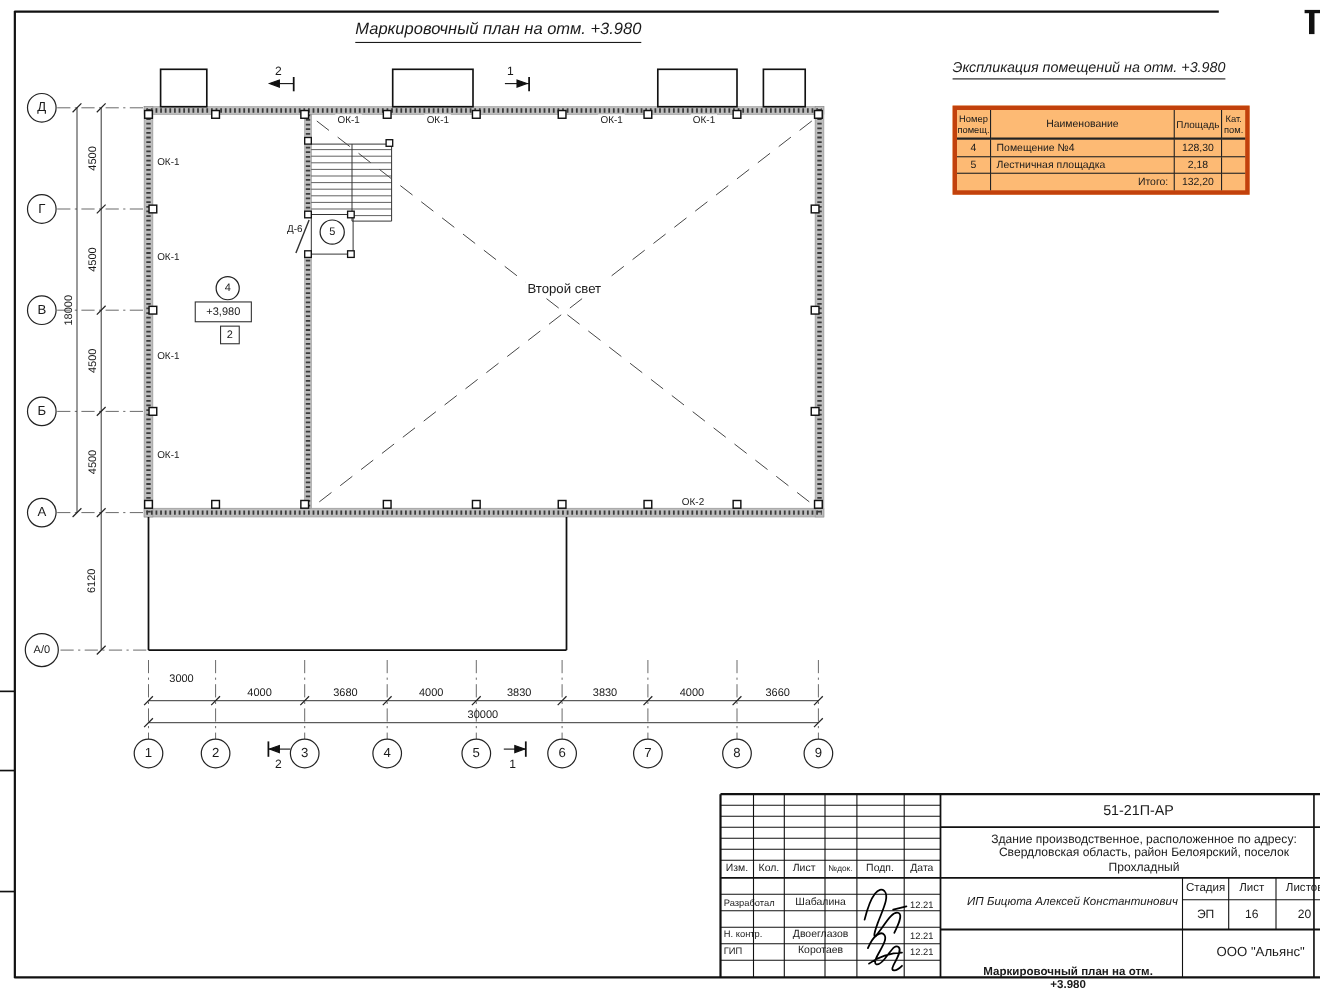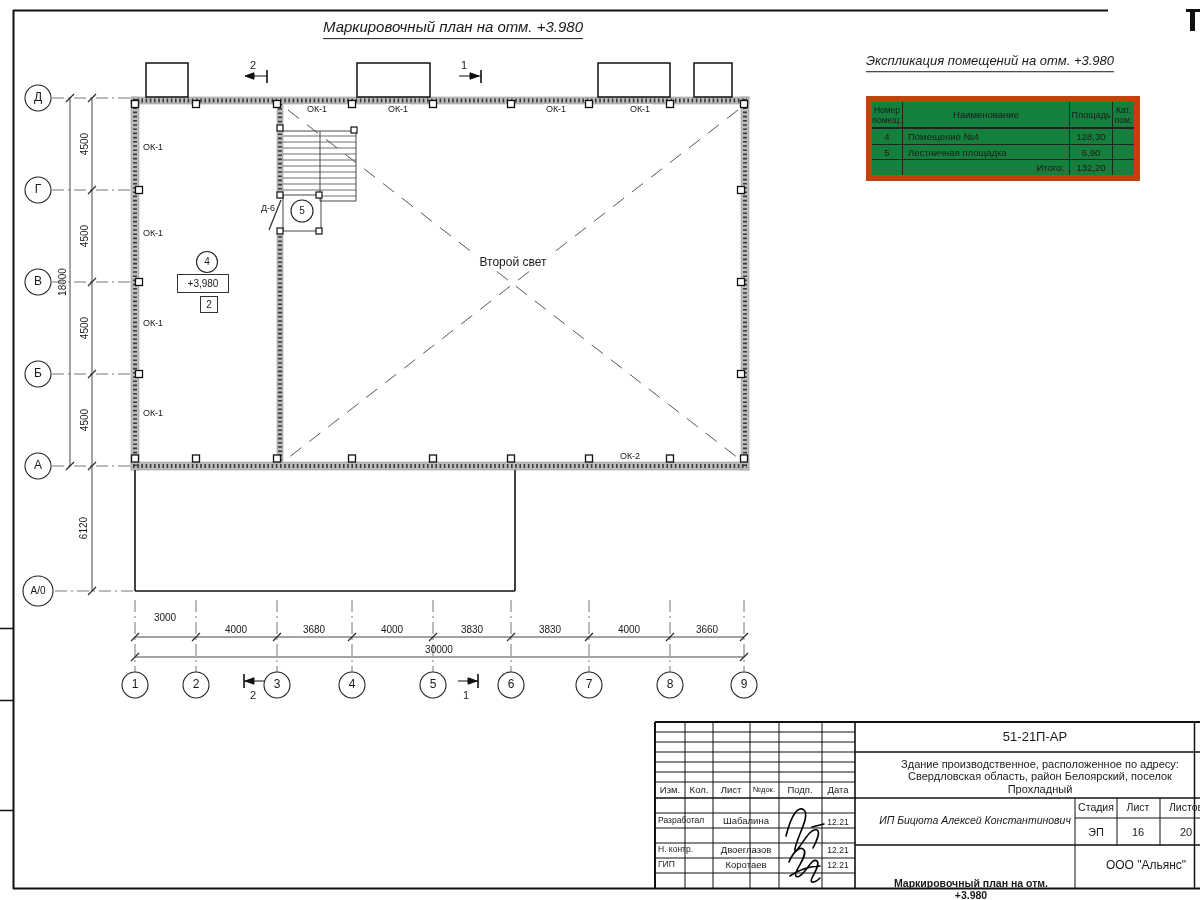--- a/index.html
+++ b/index.html
@@ -13,23 +13,23 @@
   .rot{transform:translate(-50%,-50%) rotate(-90deg);}
   .it{font-style:italic;}
   .ul{border-bottom:1.4px solid #1a1a1a;padding-bottom:2px;}
   .bgw{background:#fff;padding:0 2px;}
   .pl{white-space:pre-line;}
   .f7{font-size:7.5px;text-align:right;}.f8{font-size:8.5px;}.f9{font-size:9px;}.f95{font-size:9.5px;}
   .f10{font-size:10px;}.f105{font-size:10.5px;}.f11{font-size:11px;}.f12{font-size:12px;}
   .f13{font-size:13px;}.f15{font-size:15px;}
   .box{border:1px solid #333;background:#fff;display:flex;align-items:center;justify-content:center;}
   
-  .expl{position:absolute;left:866px;top:96px;width:262px;height:73px;border:6px solid #c2410c;
+  .expl{position:absolute;left:866px;top:96px;width:262px;height:73px;border:4px solid #c2410c;
         display:grid;grid-template-columns:31px 167px 43px 1fr;grid-template-rows:27px 16px 15px 1fr;
-        background:#15803d;z-index:2;}
+        background:#fdba74;z-index:2;}
   .expl>div{border-right:1px solid #222;border-bottom:1px solid #222;display:flex;
         align-items:center;justify-content:center;overflow:hidden;text-align:center;}
   .expl>div.noR{border-right:none;}
   .expl>div.noB{border-bottom:none;}
   .expl>div.hd{border-bottom:2px solid #222;}
   .expl>div.nm{justify-content:flex-start;padding-left:5px;text-align:left;}
   .expl>div.tot{justify-content:flex-end;padding-right:5px;}
 </style>
 </head>
 <body>
@@ -343,21 +343,21 @@
   <div class="hd f95">Наименование</div>
   <div class="hd f9">Площадь</div>
   <div class="hd noR pl f8">Кат.
 пом.</div>
   <div class="f95">4</div>
   <div class="nm f95">Помещение №4</div>
   <div class="f95">128,30</div>
   <div class="noR f95"></div>
   <div class="f95">5</div>
   <div class="nm f95">Лестничная площадка</div>
-  <div class="f95">6,90</div>
+  <div class="f95">2,18</div>
   <div class="noR f95"></div>
   <div class="noB f95"></div>
   <div class="tot noB f95">Итого:</div>
   <div class="noB f95">132,20</div>
   <div class="noR noB f95"></div>
 </div>
 
 <div class="lab ctr f95" style="left:670px;top:790px;">Изм.</div>
 <div class="lab ctr f95" style="left:699px;top:790px;">Кол.</div>
 <div class="lab ctr f95" style="left:731px;top:790px;">Лист</div>

